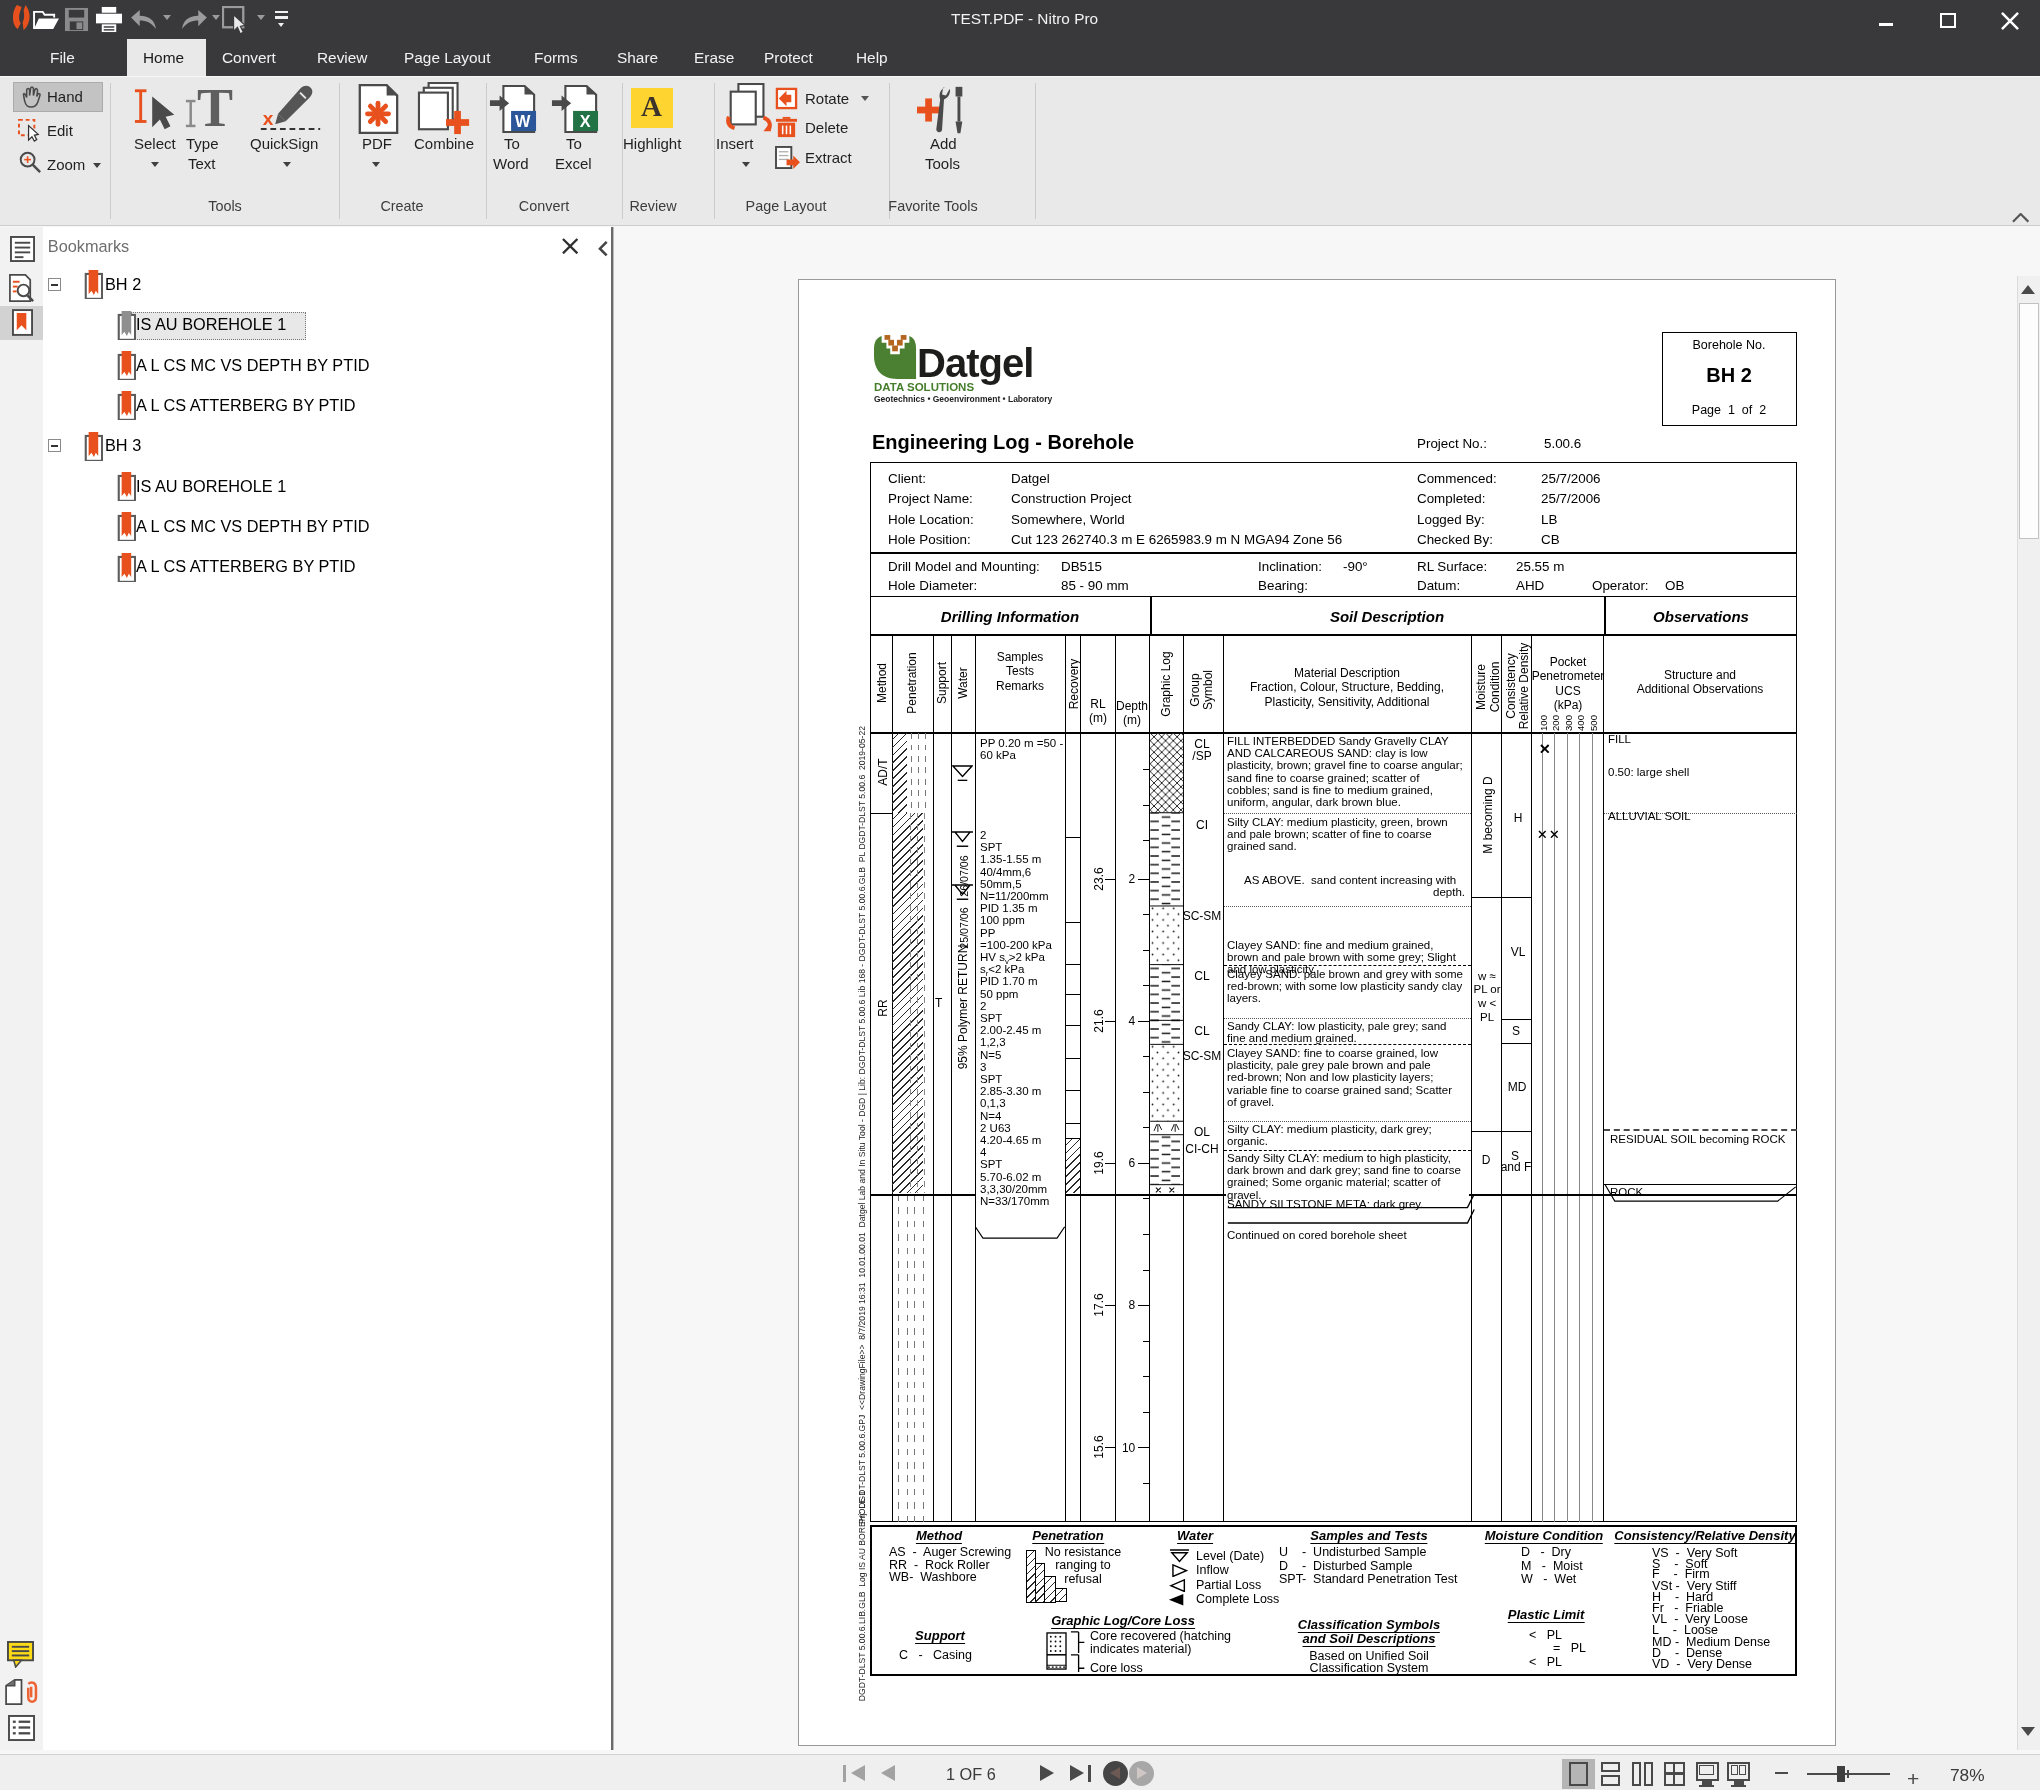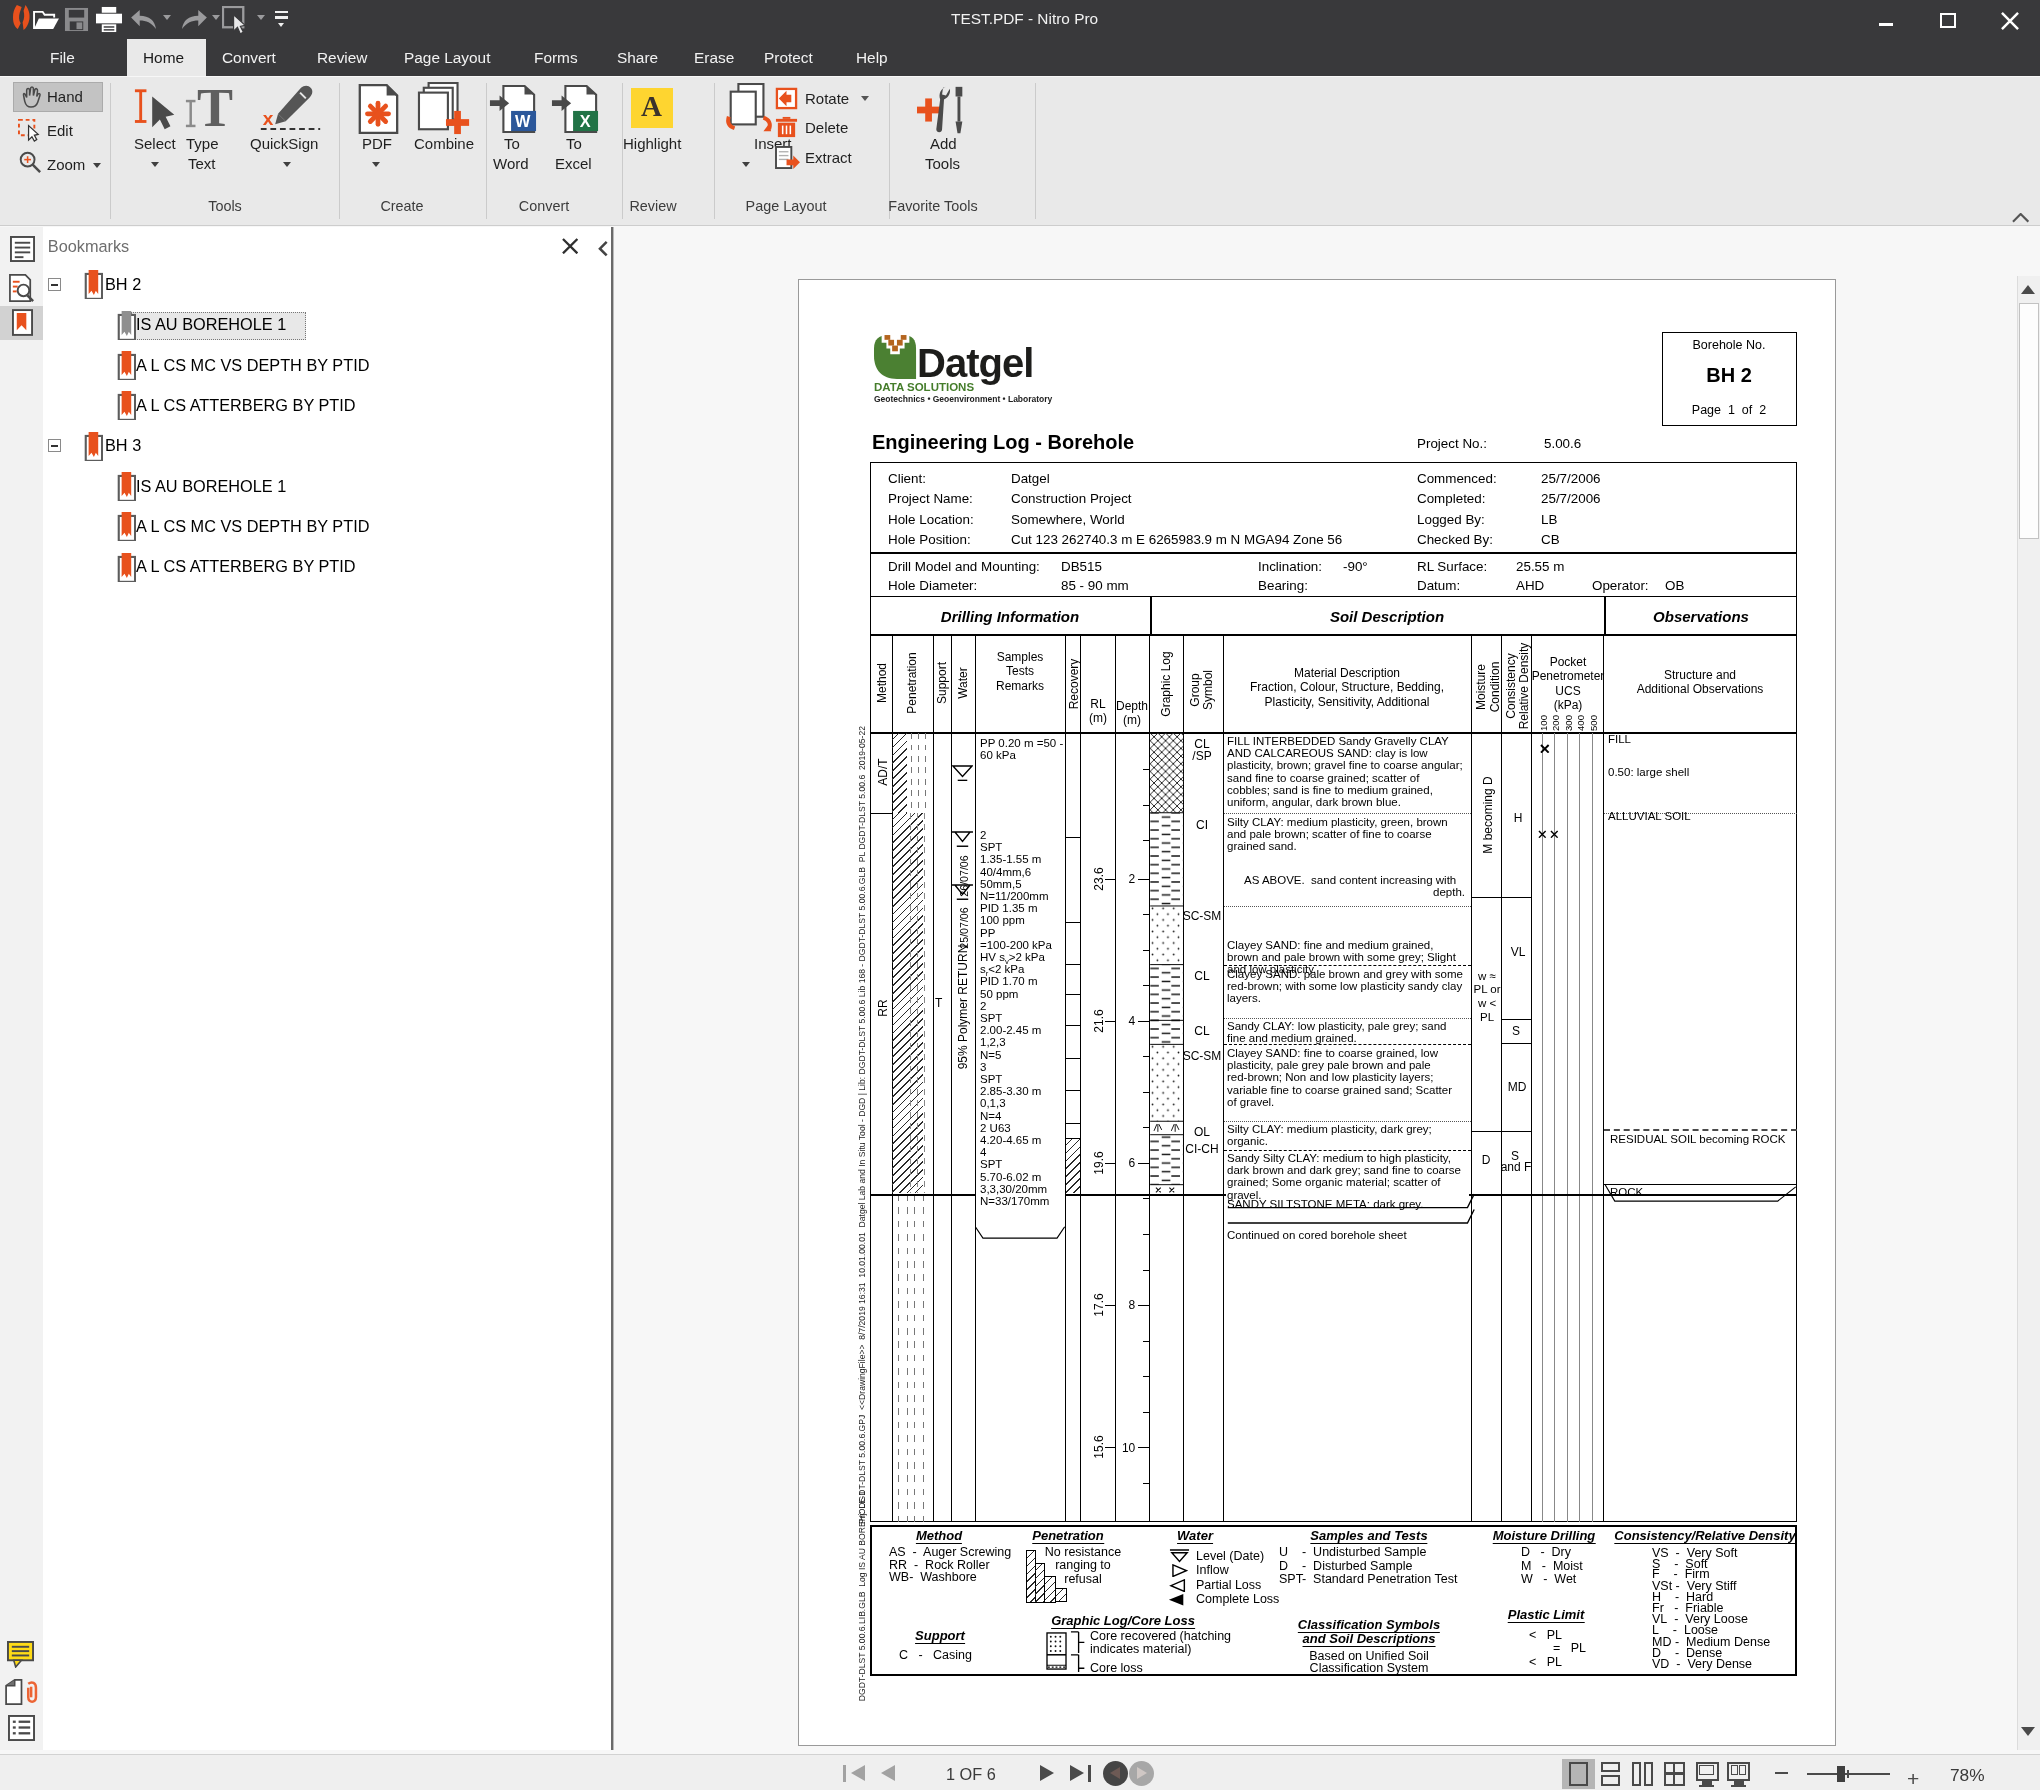--- a/index.html
+++ b/index.html
@@ -191,21 +191,21 @@
   <div class="rlab" style="left:623px;top:58px">Highlight</div>
   <div class="gsep" style="left:714px"></div>
 
   <svg class="abs" style="left:721px;top:5.8px" width="56" height="52" viewBox="0 0 58 54">
     <rect x="18" y="1" width="26" height="34" fill="#fff" stroke="#4a4a4a" stroke-width="2.2"></rect>
     <rect x="10" y="9" width="26" height="34" fill="#fff" stroke="#4a4a4a" stroke-width="2.2"></rect>
     <path d="M44 36 C50 38 52 42 50 48" fill="none" stroke="#e8511d" stroke-width="4"></path>
     <path d="M52 50 L44 50 L50 42 Z" fill="#e8511d"></path>
     <path d="M14 47 C8 45 6 41 8 35" fill="none" stroke="#e8511d" stroke-width="4"></path>
   </svg>
-  <div class="rlab" style="left:754px;top:58px">Insert</div>
+  <div class="rlab" style="left:716px;top:58px">Insert</div>
   <div class="dn" style="left:742px;top:85px"></div>
 
   <svg class="abs" style="left:775px;top:9.6px" width="23" height="23" viewBox="0 0 24 24">
     <rect x="2" y="2" width="20" height="20" fill="#fff" stroke="#e8511d" stroke-width="2.4"></rect>
     <path d="M8 12 L8 7 L16 7 L16 12 L20 12 L12 20 L4 12 Z" fill="#e8511d" transform="rotate(90 12 12)"></path>
   </svg>
   <div class="rlab" style="left:805px;top:12.5px">Rotate</div>
   <div class="dn" style="left:861px;top:19px;border-top-color:#555"></div>
   <svg class="abs" style="left:775px;top:39px" width="23" height="23" viewBox="0 0 24 24">
     <rect x="3" y="7" width="18" height="15" fill="#e8511d"></rect>
@@ -762,21 +762,21 @@
       <div class="p lr" style="left:503px;top:1265px">-&nbsp; Undisturbed Sample</div>
       <div class="p lr" style="left:480px;top:1279px">D</div>
       <div class="p lr" style="left:503px;top:1279px">-&nbsp; Disturbed Sample</div>
       <div class="p lr" style="left:480px;top:1292px">SPT</div>
       <div class="p lr" style="left:503px;top:1292px">-&nbsp; Standard Penetration Test</div>
       <div class="p ctr lh" style="left:570px;top:1345px">Classification Symbols</div>
       <div class="p ctr lh" style="left:570px;top:1359px">and Soil Descriptions</div>
       <div class="p ctr lr" style="left:570px;top:1376px">Based on Unified Soil</div>
       <div class="p ctr lr" style="left:570px;top:1388px">Classification System</div>
 
-      <div class="p ctr lh" style="left:745px;top:1256px">Moisture Drilling</div>
+      <div class="p ctr lh" style="left:745px;top:1256px">Moisture Condition</div>
       <div class="p lr" style="left:722px;top:1265px">D&nbsp;&nbsp; -&nbsp; Dry</div>
       <div class="p lr" style="left:722px;top:1279px">M&nbsp;&nbsp; -&nbsp; Moist</div>
       <div class="p lr" style="left:722px;top:1292px">W&nbsp;&nbsp; -&nbsp; Wet</div>
       <div class="p ctr lh" style="left:747px;top:1335px">Plastic Limit</div>
       <div class="p lr" style="left:730px;top:1348px">&lt;&nbsp;&nbsp; PL</div>
       <div class="p lr" style="left:754px;top:1361px">=&nbsp;&nbsp; PL</div>
       <div class="p lr" style="left:730px;top:1375px">&lt;&nbsp;&nbsp; PL</div>
 
       <div class="p ctr lh" style="left:906px;top:1256px">Consistency/Relative Density</div>
       <div class="p lr" style="left:853px;top:1266px">VS&nbsp;&nbsp;-&nbsp; Very Soft</div>

